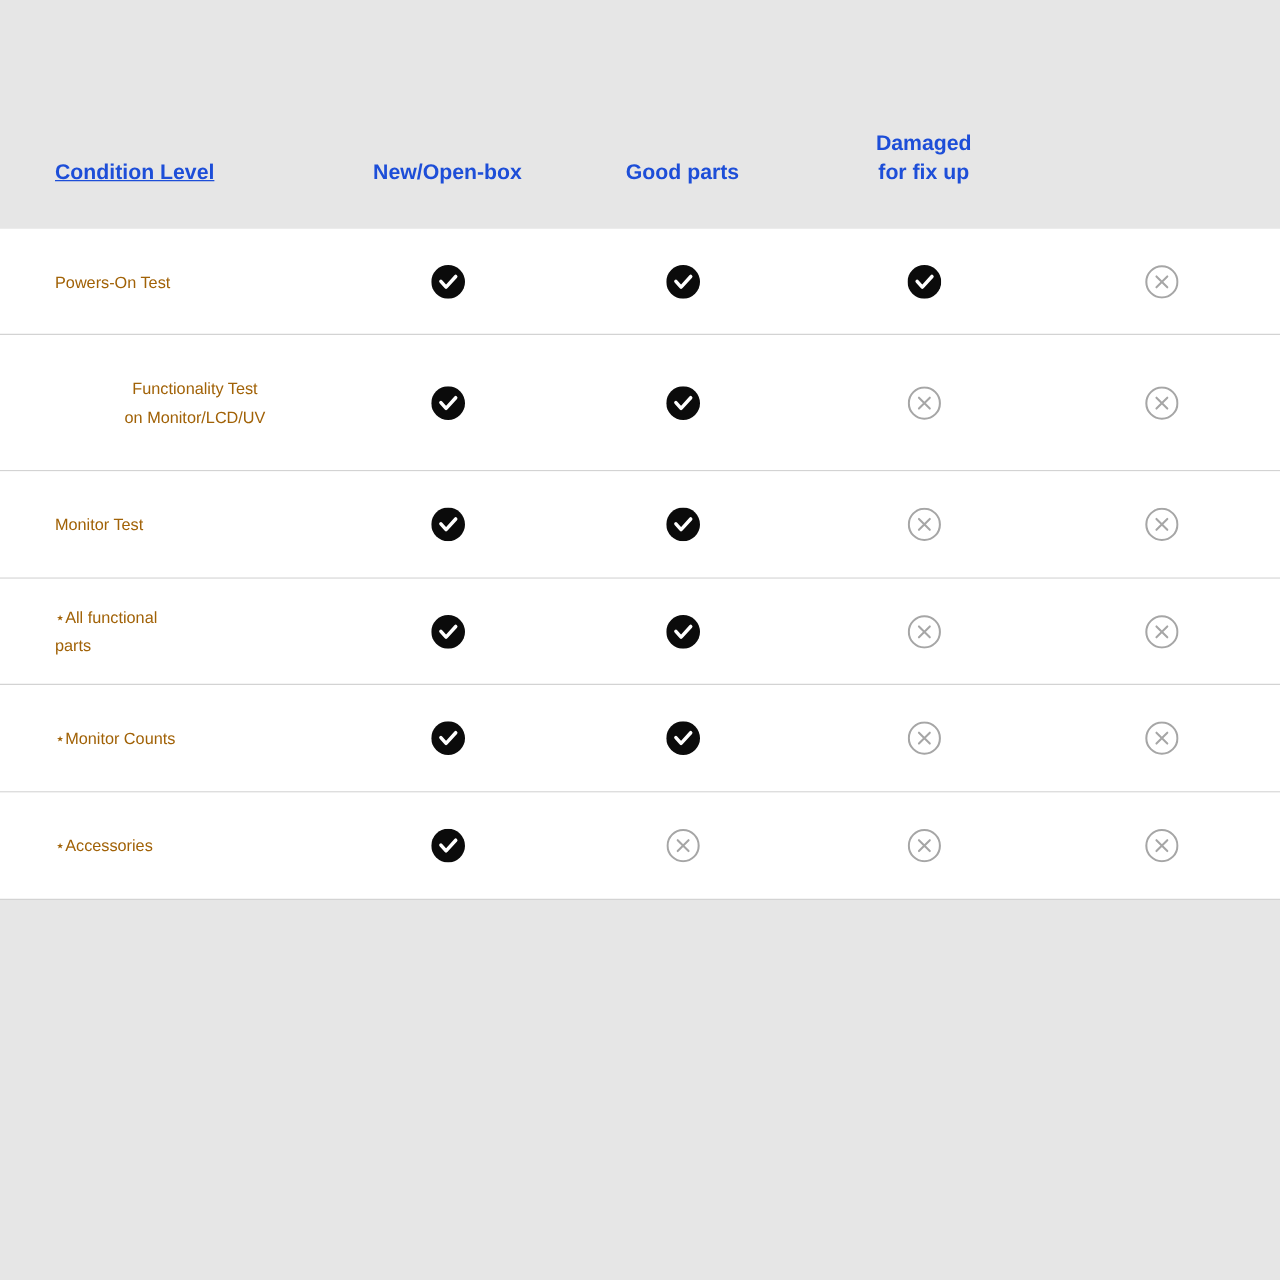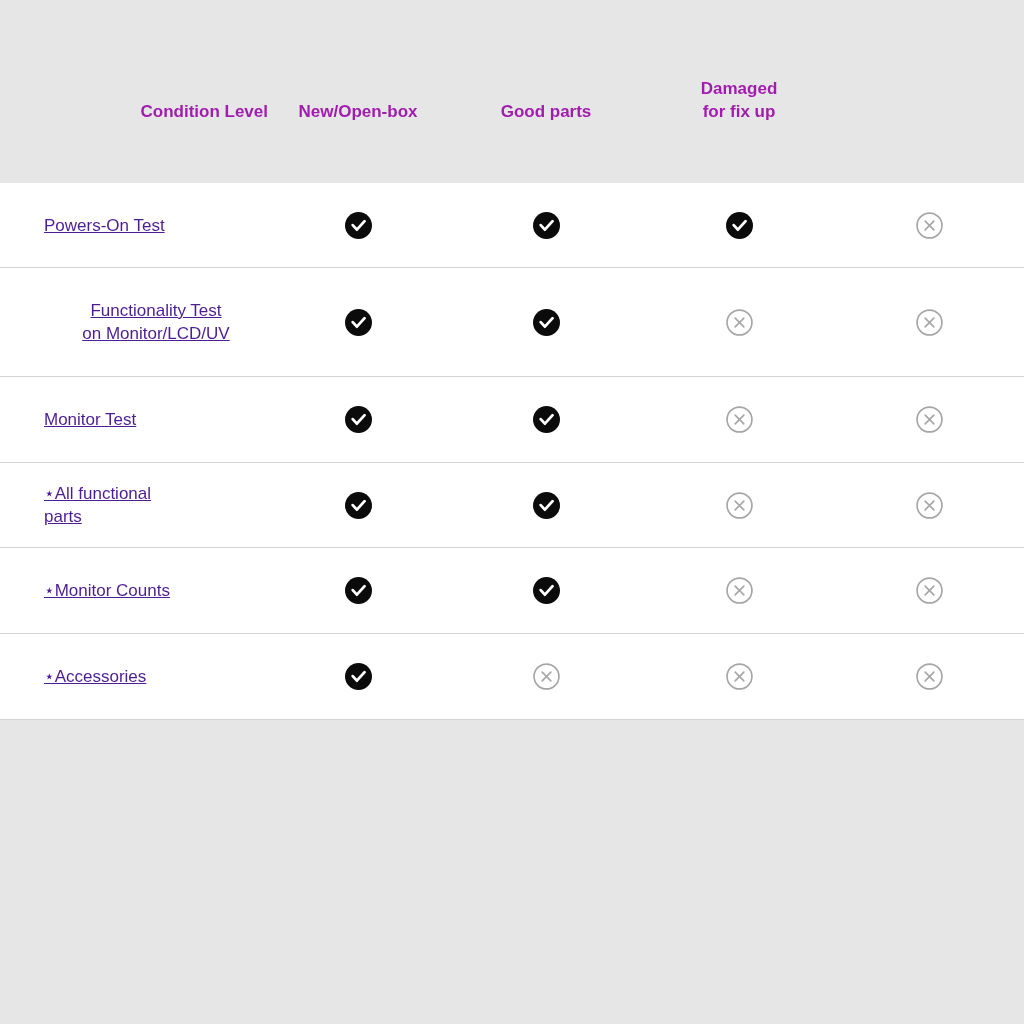--- a/index.html
+++ b/index.html
@@ -15,50 +15,49 @@
 
   
   .header-band {
     position: absolute; top: 0; left: 0; right: 0; height: 183px;
     background: #e6e6e6;
     display: grid;
     grid-template-columns: 268px 180px 196px 190px 190px;
     align-items: end;
   }
   .header-cell {
-    padding-bottom: 60px;
+    padding-bottom: 34px;
     text-align: center;
     font-size: 17px;
     font-weight: 700;
-    color: #a21caf;
+    color: #1d4ed8;
     line-height: 23px;
     white-space: pre-line;
   }
-  .header-cell.first { text-align: right; padding-left: 44px; }
+  .header-cell.first { text-align: left; padding-left: 44px; text-decoration: underline; }
 
   
   .rows { position: absolute; top: 183px; left: 0; right: 0; }
   .row {
     background: #ffffff;
     display: grid;
     grid-template-columns: 268px 180px 196px 190px 190px;
     align-items: center;
     border-bottom: 1px solid #d3d3d3;
     box-sizing: border-box;
   }
   .row.h85  { height: 85px; }
   .row.h109 { height: 109px; text-align: center; }
   .row.h86  { height: 86px; }
   .cell.label {
     padding-left: 44px;
-    font-size: 17px;
+    font-size: 13px;
     line-height: 23px;
-    color: #4c1d95;
+    color: #a16207;
     white-space: pre-line;
-    text-decoration: underline;
   }
   .cell.mark { display: flex; justify-content: center; align-items: center; }
   .icon { display: inline-flex; }
 
   
   .legend-section { position: absolute; top: 722px; left: 0; right: 0; bottom: 0; background: #e6e6e6; }
 </style>
 </head>
 <body>
 

